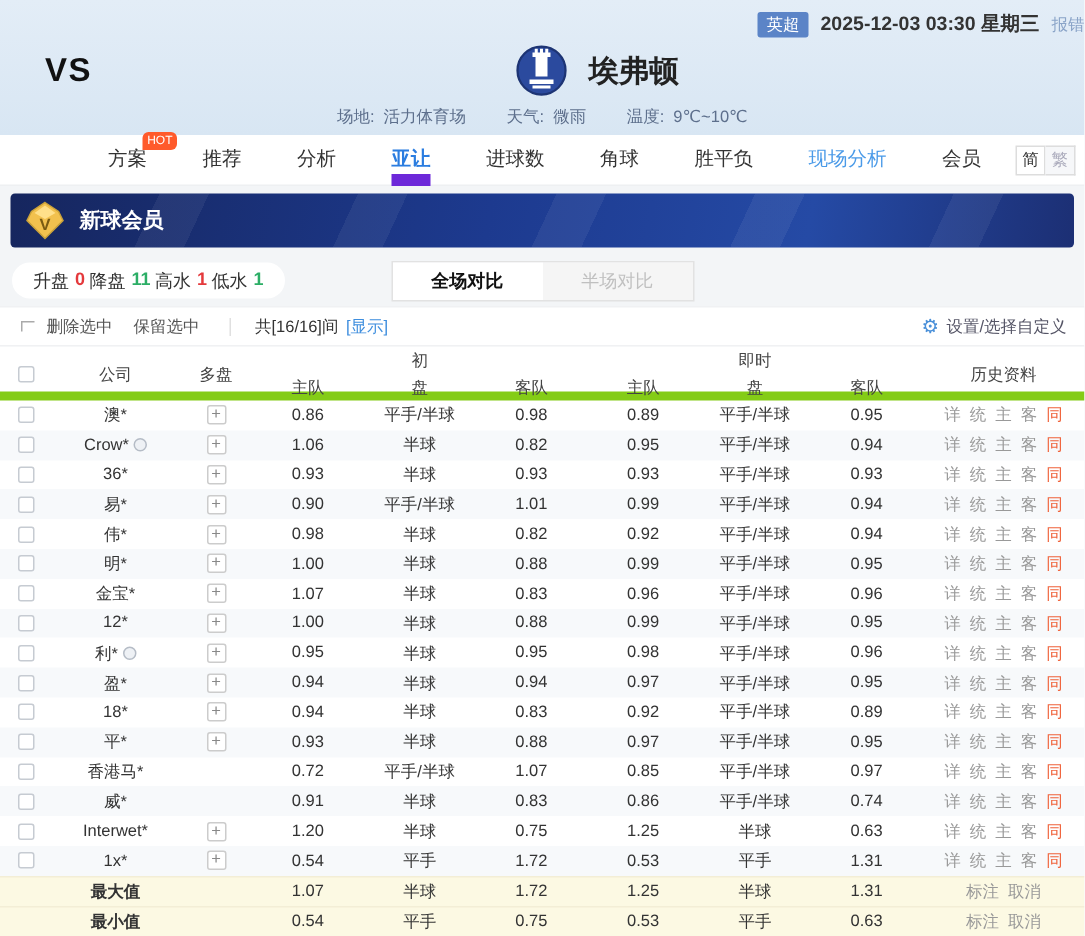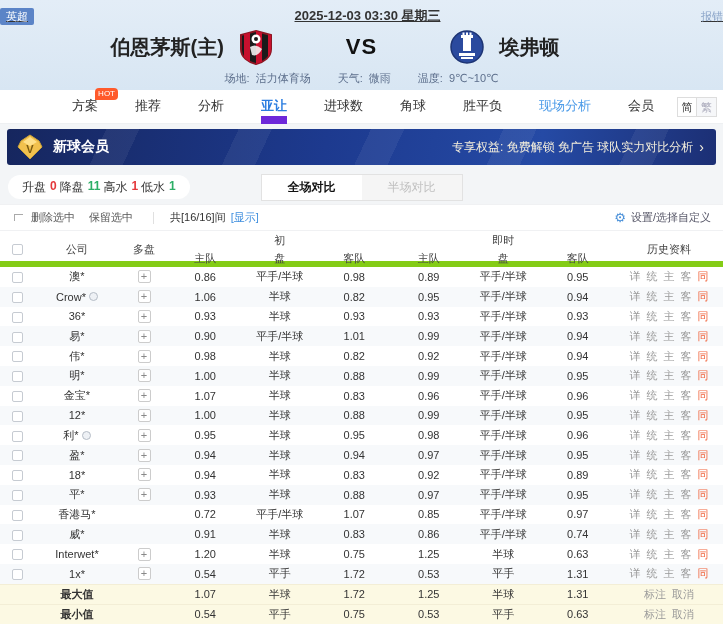--- a/index.html
+++ b/index.html
@@ -1,21 +1,21 @@
 <!DOCTYPE html>
 <html><head>
 <meta charset="utf-8">
 <style>
   * { margin:0; padding:0; box-sizing:border-box; }
   html,body { width:723px; height:624px; overflow:hidden; }
   body { font-family:"Liberation Sans","DejaVu Sans",sans-serif; background:#f3f5f7; color:#333; }
 
   
   .match-header { height:90px; background:linear-gradient(180deg,#e3edf7,#d8e6f3); padding-top:7px; }
-  .mh-top { display:flex; justify-content:space-between; align-items:center; gap:8px; height:18px;text-decoration:underline; }
+  .mh-top { display:flex; justify-content:flex-end; align-items:center; gap:8px; height:18px; }
   .league-badge { background:#5b84c7; color:#fff; font-size:11px; padding:1px 6px; border-radius:2px; }
   .mh-date { font-size:13px; font-weight:bold; color:#333; }
   .report-link { font-size:11px; color:#8aa4c8; }
   .mh-main { display:grid; grid-template-columns:1fr auto 1fr; align-items:center; height:44px; padding:0 30px; }
   .team { display:flex; align-items:center; gap:14px; }
   .team-home { justify-self:end; margin-right:72px; }
   .team-away { justify-self:start; margin-left:72px; }
   .team-name { font-size:20px; font-weight:bold; color:#222; }
   .vs { font-size:22px; font-weight:bold; color:#111; letter-spacing:1px; }
   .crest { width:36px; height:36px; }
@@ -90,37 +90,20 @@
 </head>
 <body>
 
 <div class="match-header">
   <div class="mh-top">
     <span class="league-badge">英超</span>
     <span class="mh-date">2025-12-03 03:30 星期三</span>
     <span class="report-link">报错</span>
   </div>
   <div class="mh-main">
-    <div class="team team-home">
-      <span class="team-name">伯恩茅斯(主)</span>
-      <svg class="crest" viewBox="0 0 36 36">
-        <path d="M18 2 L33 6 V20 C33 28 26 33 18 35 C10 33 3 28 3 20 V6 Z" fill="#1a1a1a" stroke="#8a1622" stroke-width="2"></path>
-        <clipPath id="shieldclip">
-            <path d="M18 2 L33 6 V20 C33 28 26 33 18 35 C10 33 3 28 3 20 V6 Z"></path>
-          </clipPath>
-        <g clip-path="url(#shieldclip)">
-          <rect x="6" y="0" width="6" height="36" fill="#c8102e"></rect>
-          <rect x="18" y="0" width="6" height="36" fill="#c8102e"></rect>
-          <rect x="30" y="0" width="6" height="36" fill="#c8102e"></rect>
-        </g>
-        <circle cx="18" cy="10" r="4.5" fill="#fff"></circle>
-        <circle cx="18" cy="10" r="2" fill="#1a1a1a"></circle>
-        <path d="M12 18 Q18 14 24 20 Q20 28 14 26 Z" fill="#f2f2f2" opacity="0.9"></path>
-      </svg>
-    </div>
     <div class="vs">VS</div>
     <div class="team team-away">
       <svg class="crest" viewBox="0 0 36 36">
         <circle cx="18" cy="18" r="16" fill="#2b4a9e" stroke="#1d3474" stroke-width="1.5"></circle>
         <rect x="14" y="8" width="8" height="14" fill="#fff"></rect>
         <rect x="12" y="6" width="12" height="3" fill="#fff"></rect>
         <rect x="13.5" y="3.5" width="2" height="3" fill="#fff"></rect>
         <rect x="17" y="3.5" width="2" height="3" fill="#fff"></rect>
         <rect x="20.5" y="3.5" width="2" height="3" fill="#fff"></rect>
         <path d="M10 24 H26 V27 H10 Z" fill="#fff"></path>
@@ -155,24 +138,20 @@
 </div>
 
 <div class="vip-banner">
   <div class="vip-left">
     <svg width="26" height="26" viewBox="0 0 26 26">
       <polygon points="13,1 22,7 25,13 13,25 1,13 4,7" fill="#f2c14e" stroke="#caa23a" stroke-width="1"></polygon>
       <polygon points="13,3 20,8 13,12 6,8" fill="#ffe08a"></polygon>
       <text x="13" y="19" text-anchor="middle" font-size="11" font-weight="bold" fill="#7a5b12">V</text>
     </svg>
     <span class="vip-title">新球会员</span>
-  </div>
-  <div class="vip-right">
-    <span class="vip-benefits">专享权益: 免费解锁 免广告 球队实力对比分析</span>
-    <span class="vip-chevron">›</span>
   </div>
 </div>
 
 <div class="filter-row">
   <div class="chips-pill">
       <span class="chip">
         <span class="chip-label">升盘</span>
         <span class="chip-value" style="color: rgb(228, 57, 60);">0</span>
       </span>
       <span class="chip">

